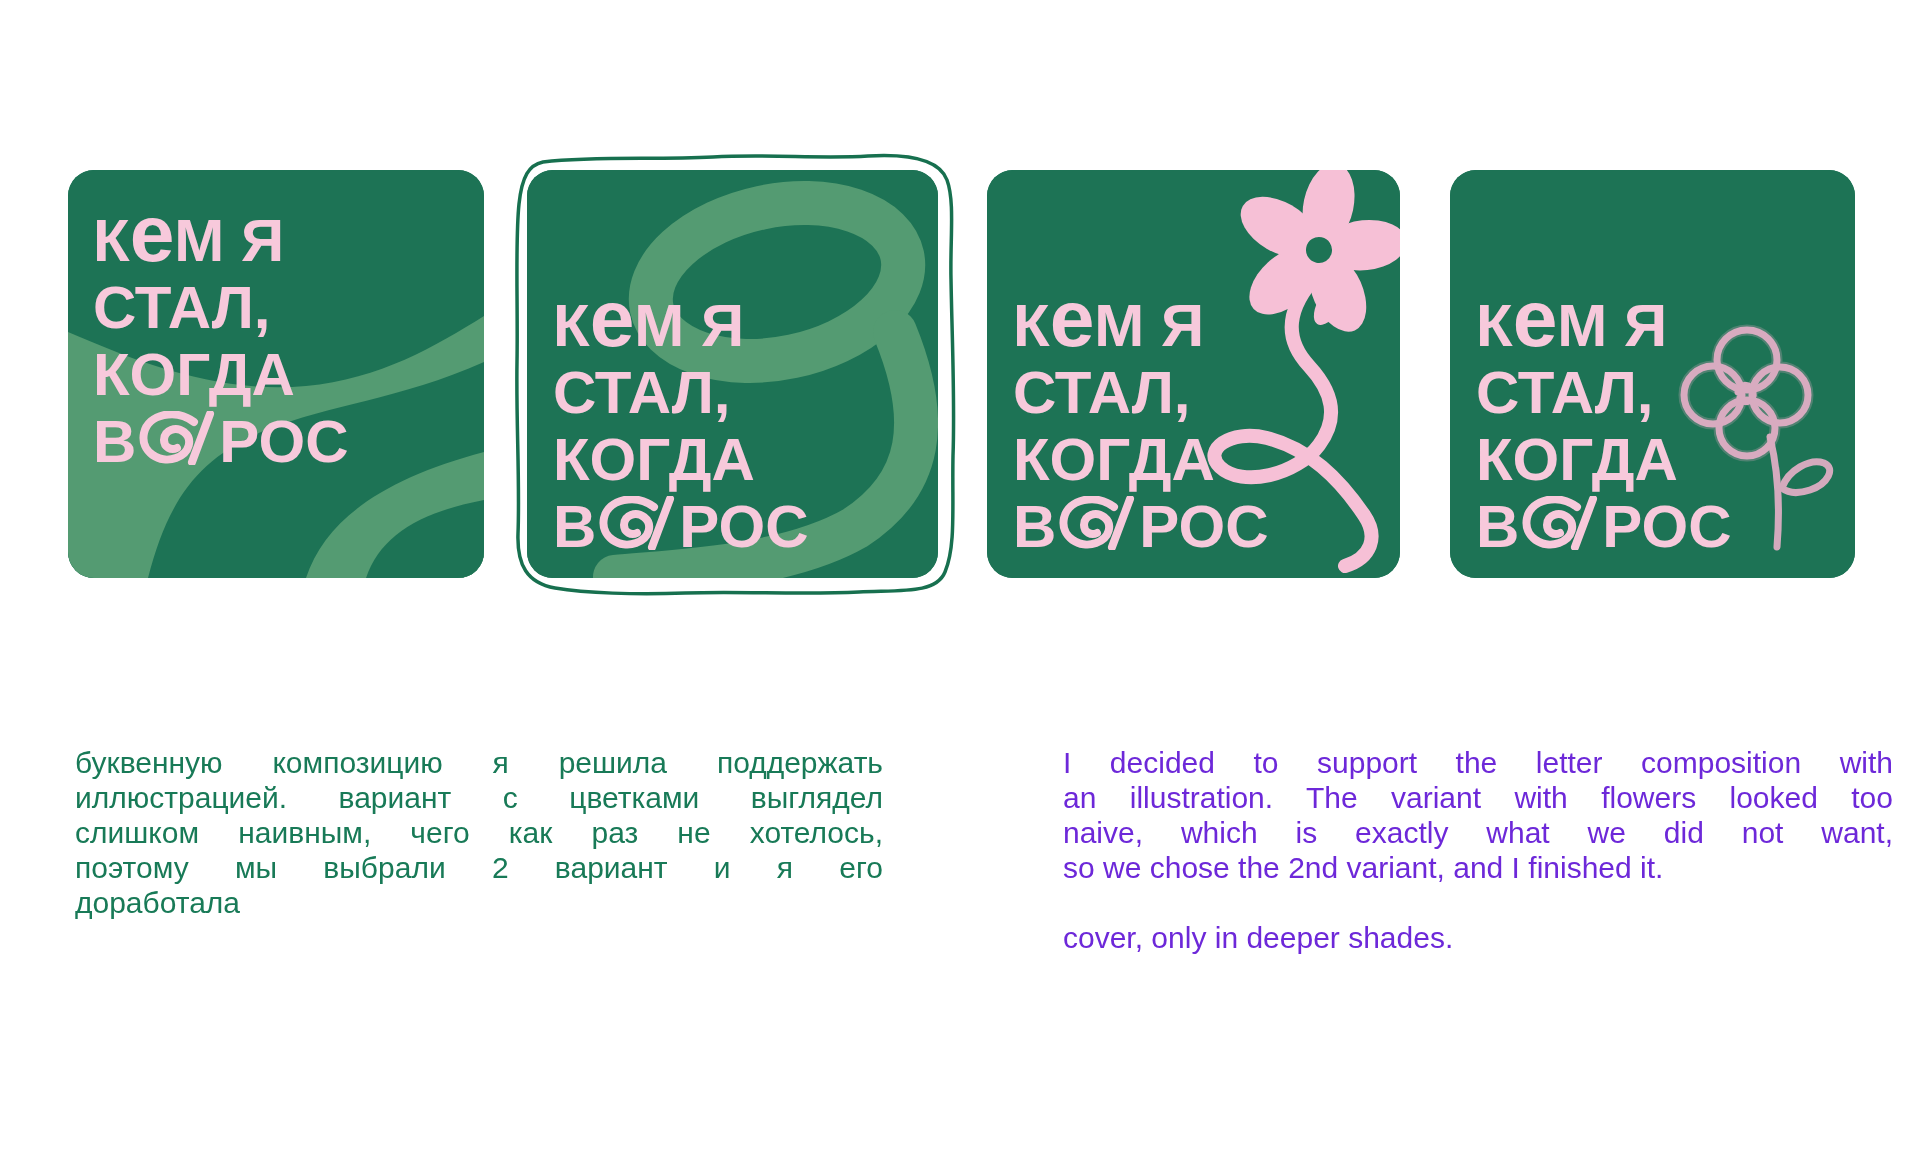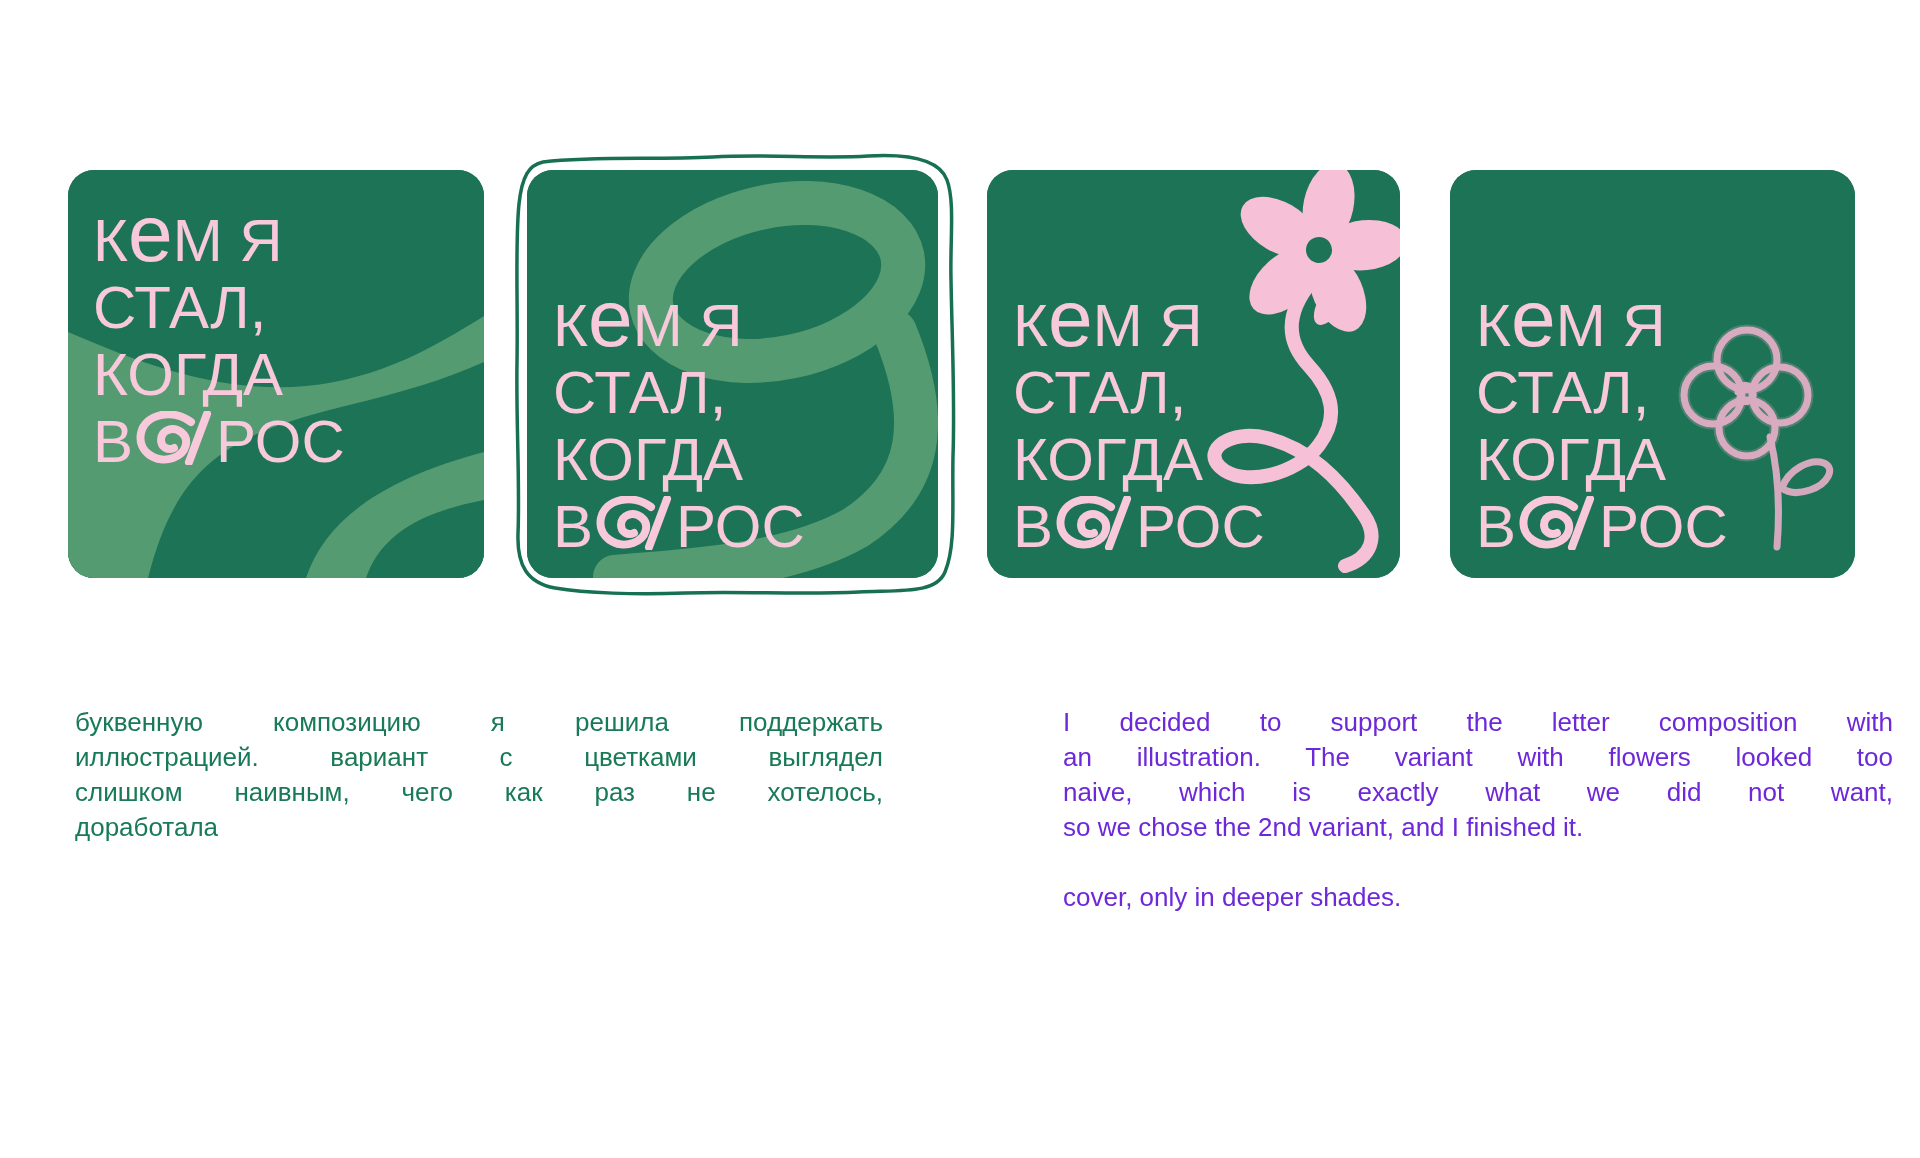--- a/index.html
+++ b/index.html
@@ -9,33 +9,33 @@
 
   
   .card{position:absolute;top:170px;height:408px;border-radius:26px;overflow:hidden;
         background:#1d7355;}
   .c1{left:68px;width:416px;}
   .c2{left:527px;width:411px;}
   .c3{left:987px;width:413px;}
   .c4{left:1450px;width:405px;}
   .card svg.bg{position:absolute;left:0;top:0;width:100%;height:100%;display:block;}
 
-  .title{position:absolute;font-weight:400;color:#f7c9db;font-size:60px;line-height:67px;
+  .title{position:absolute;font-weight:700;color:#f7c9db;font-size:60px;line-height:67px;
          letter-spacing:0px;}
   .title-top{left:25px;top:30px;}
   .title-bottom{left:26px;bottom:18px;}
   .tline{white-space:nowrap;}
   .e-glyph{font-size:1.34em;}
   .y-doodle{display:inline-block;vertical-align:-3px;margin:0 3px 0 2px;}
 
   
   .selection-border{position:absolute;left:503px;top:144px;width:460px;height:462px;}
 
   
-  .notes{position:absolute;font-size:26px;line-height:35px;}
+  .notes{position:absolute;font-size:30px;line-height:35px;margin-top:40px;}
   .ru{color:#187a57;}
   .en{color:#6d28d9;}
   .ru-p1{left:75px;top:705px;width:808px;}
   .ru-p2{left:75px;top:916px;width:808px;}
   .en-p1{left:1063px;top:705px;width:830px;}
   .en-p2{left:1063px;top:880px;width:830px;}
   .jl{text-align:justify;text-align-last:justify;}
   .jl.last{text-align:justify;text-align-last:left;}
 </style>
 </head>
@@ -152,20 +152,21 @@
               <path d="M 72,3 L 54,51"></path>
             </g>
           </svg><span>РОС</span></div>
     </div>
   </div>
 
   <div class="notes ru ru-p1">
     <div class="jl">буквенную композицию я решила поддержать</div>
     <div class="jl">иллюстрацией. вариант с цветками выглядел</div>
     <div class="jl">слишком наивным, чего как раз не хотелось,</div>
+    <div class="jl">поэтому мы выбрали 2 вариант и я его</div>
     <div class="jl last">доработала</div>
   </div>
 
   <div class="notes en en-p1">
     <div class="jl">I decided to support the letter composition with</div>
     <div class="jl">an illustration. The variant with flowers looked too</div>
     <div class="jl">naive, which is exactly what we did not want,</div>
     <div class="jl last">so we chose the 2nd variant, and I finished it.</div>
   </div>
   <div class="notes en en-p2">

